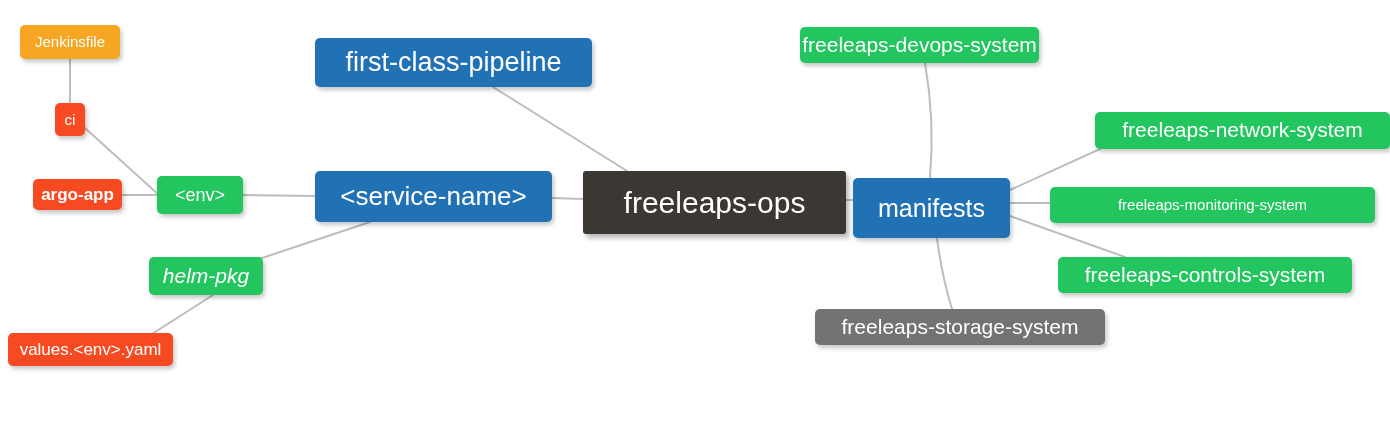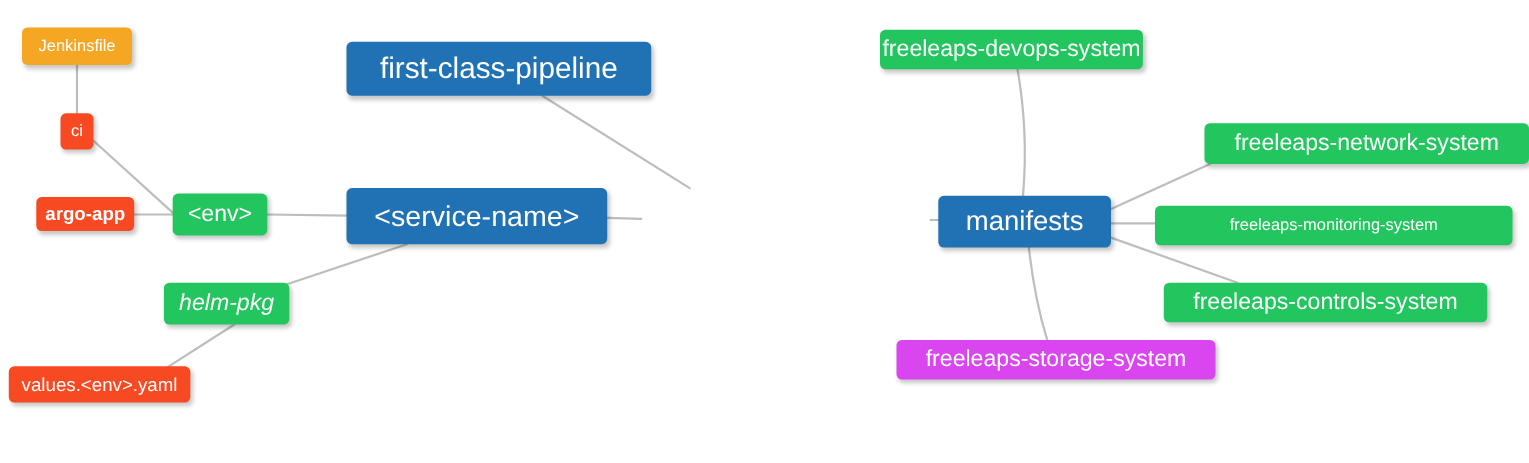--- a/index.html
+++ b/index.html
@@ -51,27 +51,27 @@
     line-height: 1.05;
     padding: 0 10px;
   }
   .node.root {
     border-radius: 3px;
     box-shadow: 3px 4px 5px rgba(0,0,0,0.28);
   }
   .n-jenkinsfile { left: 20px;   top: 25px;  width: 100px; height: 34px; font-size: 15px; }
   .n-ci          { left: 55px;   top: 103px; width: 30px;  height: 33px; font-size: 15px; text-align: right; }
   .n-argoapp     { left: 33px;   top: 179px; width: 89px;  height: 31px; font-size: 17px; font-weight: bold; }
-  .n-env         { left: 157px;  top: 176px; width: 86px;  height: 38px; font-size: 21px; }
+  .n-env         { left: 157px;  top: 176px; width: 86px;  height: 38px; font-size: 18px; }
   .n-helmpkg     { left: 149px;  top: 257px; width: 114px; height: 38px; font-size: 21px; font-style: italic; }
   .n-valuesyaml  { left: 8px;    top: 333px; width: 165px; height: 33px; font-size: 17px; }
   .n-fcp         { left: 315px;  top: 38px;  width: 277px; height: 49px; font-size: 27px; }
   .n-service     { left: 315px;  top: 171px; width: 237px; height: 51px; font-size: 26px; }
   .n-root        { left: 583px;  top: 171px; width: 263px; height: 63px; font-size: 30px; }
-  .n-manifests   { left: 853px;  top: 178px; width: 157px; height: 47px; font-size: 25px; text-align: center; }
+  .n-manifests   { left: 853px;  top: 178px; width: 157px; height: 60px; font-size: 25px; text-align: center; }
   .n-devops      { left: 800px;  top: 27px;  width: 239px; height: 36px; font-size: 21px; }
   .n-network     { left: 1055px; top: 112px; width: 295px; height: 37px; font-size: 21px; margin-left: 40px; }
   .n-monitoring  { left: 1050px; top: 187px; width: 325px; height: 36px; font-size: 15px; }
   .n-controls    { left: 1058px; top: 257px; width: 294px; height: 36px; font-size: 21px; text-align: center; }
   .n-storage     { left: 815px;  top: 309px; width: 290px; height: 36px; font-size: 21px; }
 </style>
 </head>
 <body>
 
 <div id="mindmap-canvas">
@@ -118,20 +118,23 @@
   </div>
 
   <div class="node n-fcp" style="background:#2171b5">
     <span>first-class-pipeline</span>
   </div>
 
   <div class="node n-service" style="background:#2171b5">
     <span>&lt;service-name&gt;</span>
   </div>
 
+  <div class="node root n-root" style="background:#3b3733">
+    <span>freeleaps-ops</span>
+  </div>
 
   <div class="node n-manifests" style="background:#2171b5">
     <span>manifests</span>
   </div>
 
   <div class="node n-devops" style="background:#22c55e">
     <span>freeleaps-devops-system</span>
   </div>
 
   <div class="node n-network" style="background:#22c55e">
@@ -139,17 +142,17 @@
   </div>
 
   <div class="node n-monitoring" style="background:#22c55e">
     <span>freeleaps-monitoring-system</span>
   </div>
 
   <div class="node n-controls" style="background:#22c55e">
     <span>freeleaps-controls-system</span>
   </div>
 
-  <div class="node n-storage" style="background:#d946ef">
+  <div class="node n-storage" style="background:#737373">
     <span>freeleaps-storage-system</span>
   </div>
 
 </div>
 
 </body></html>

